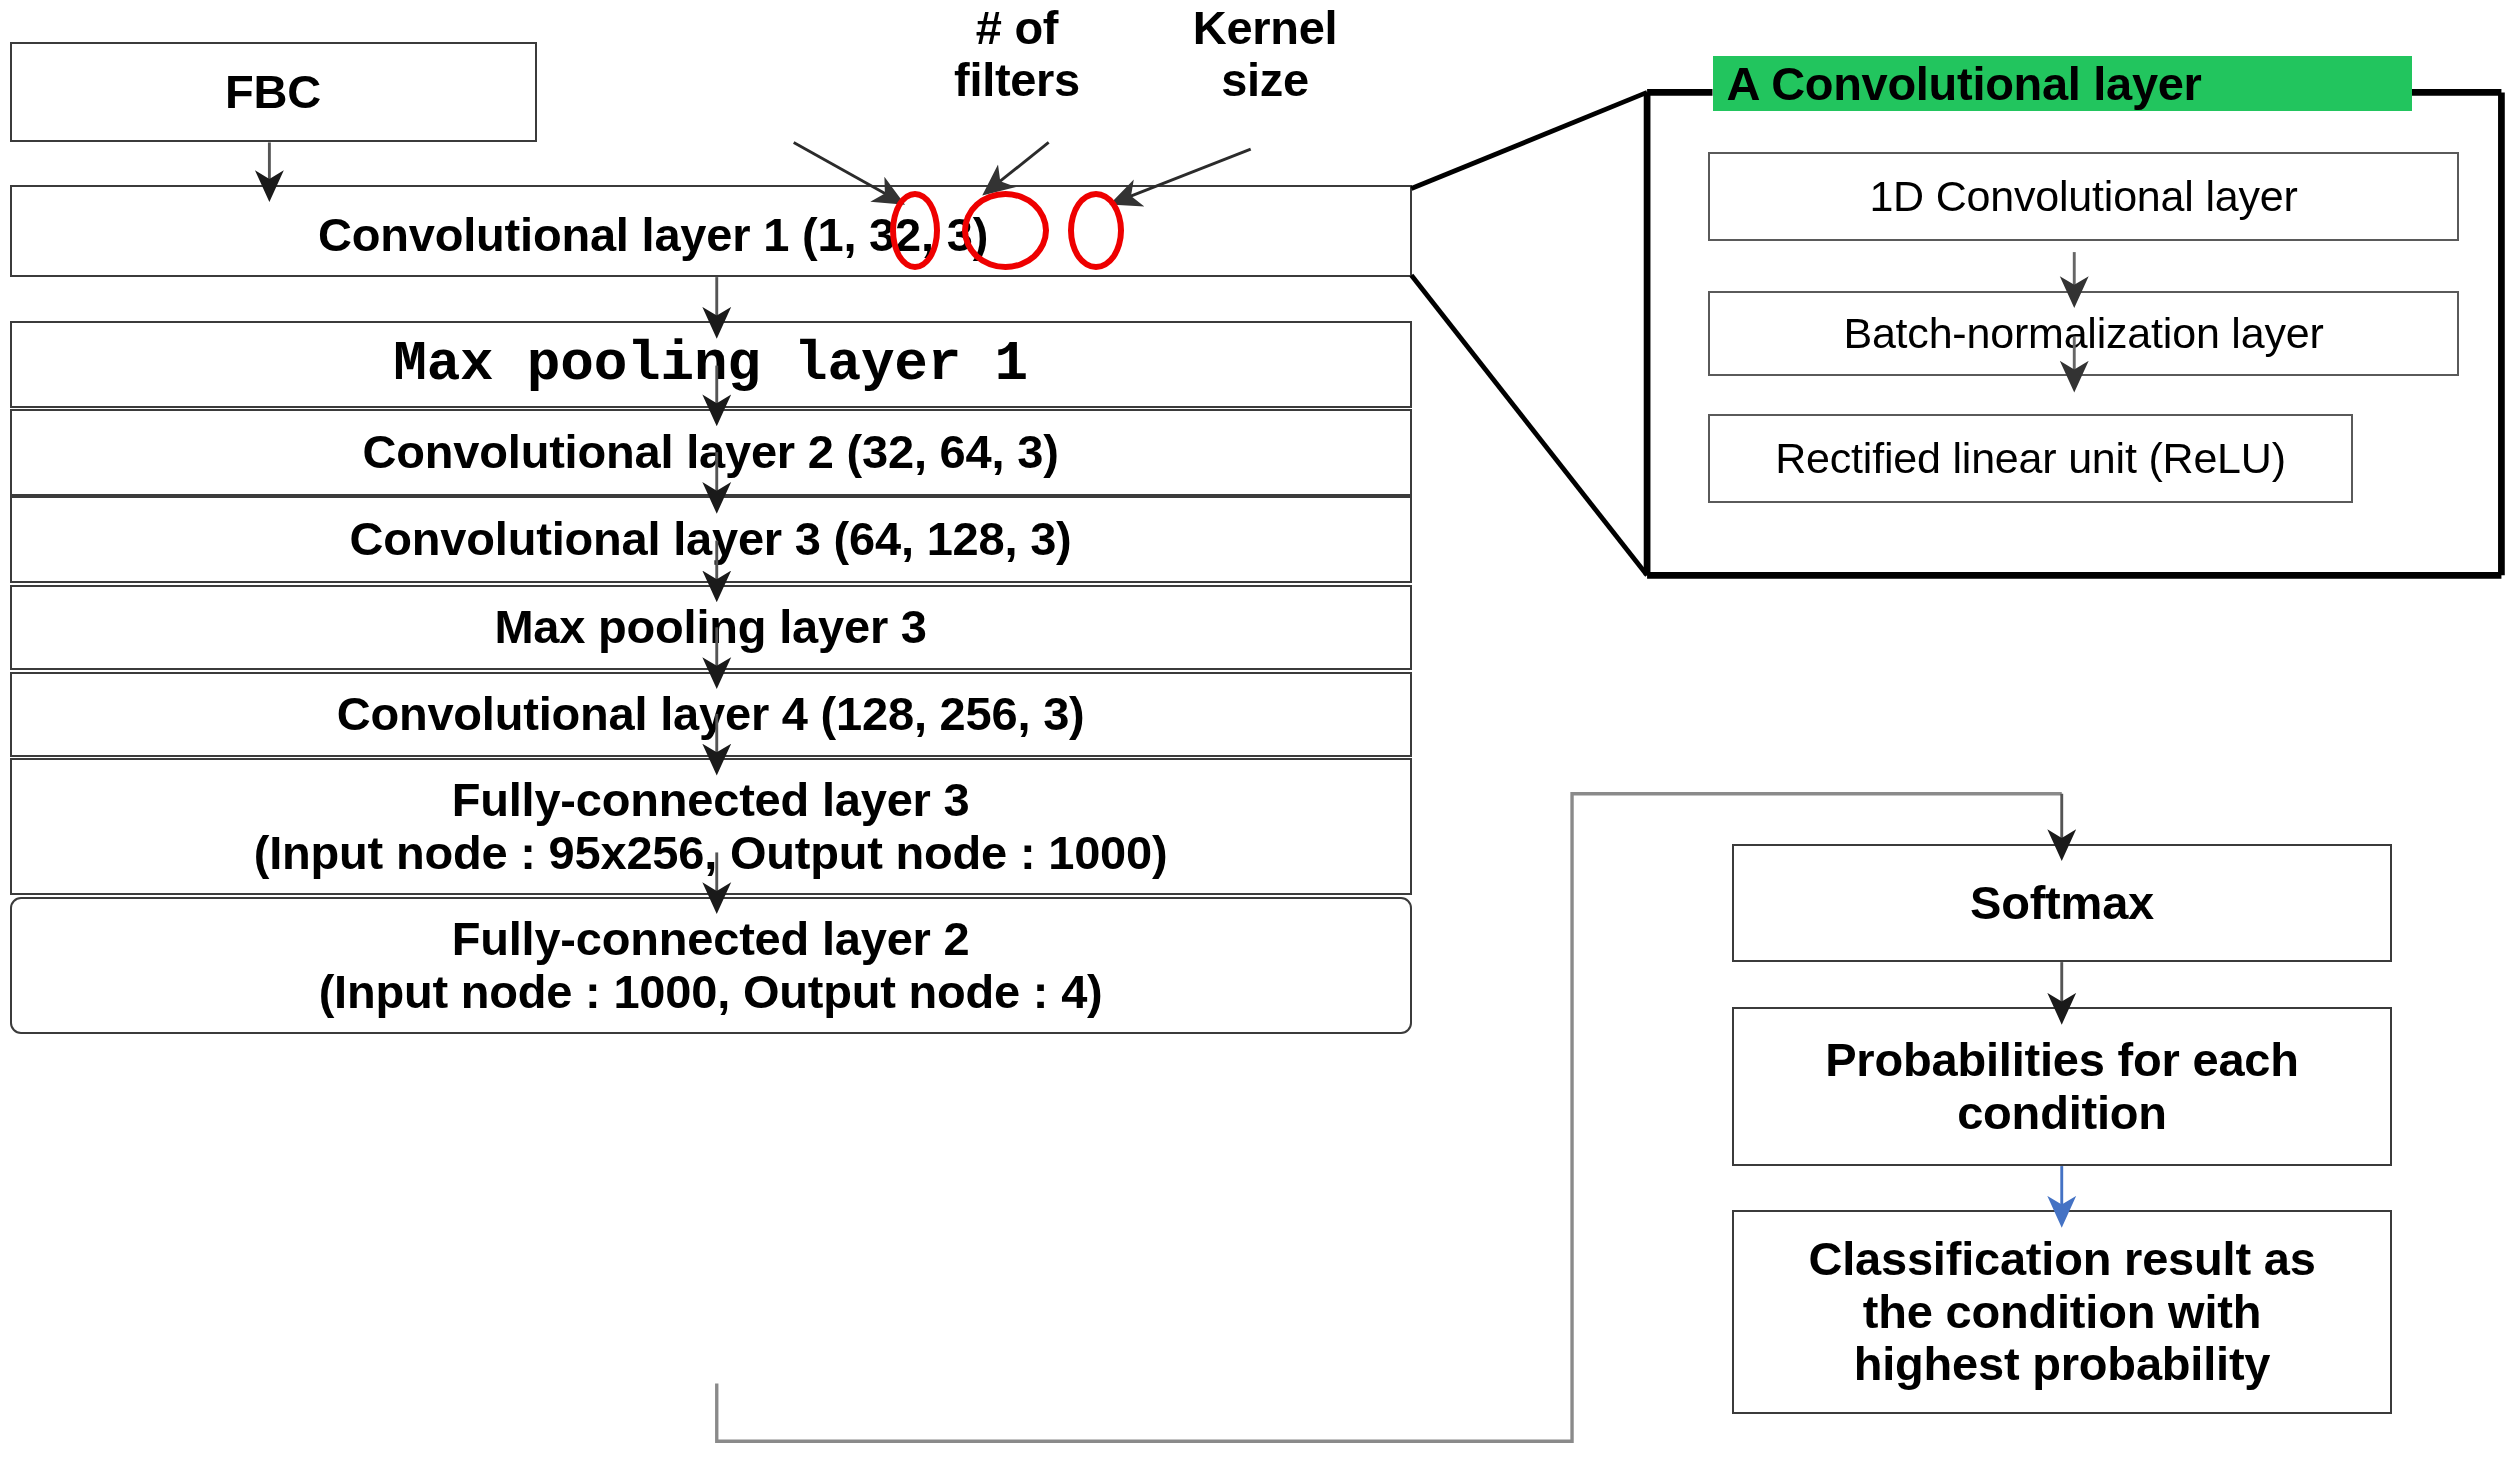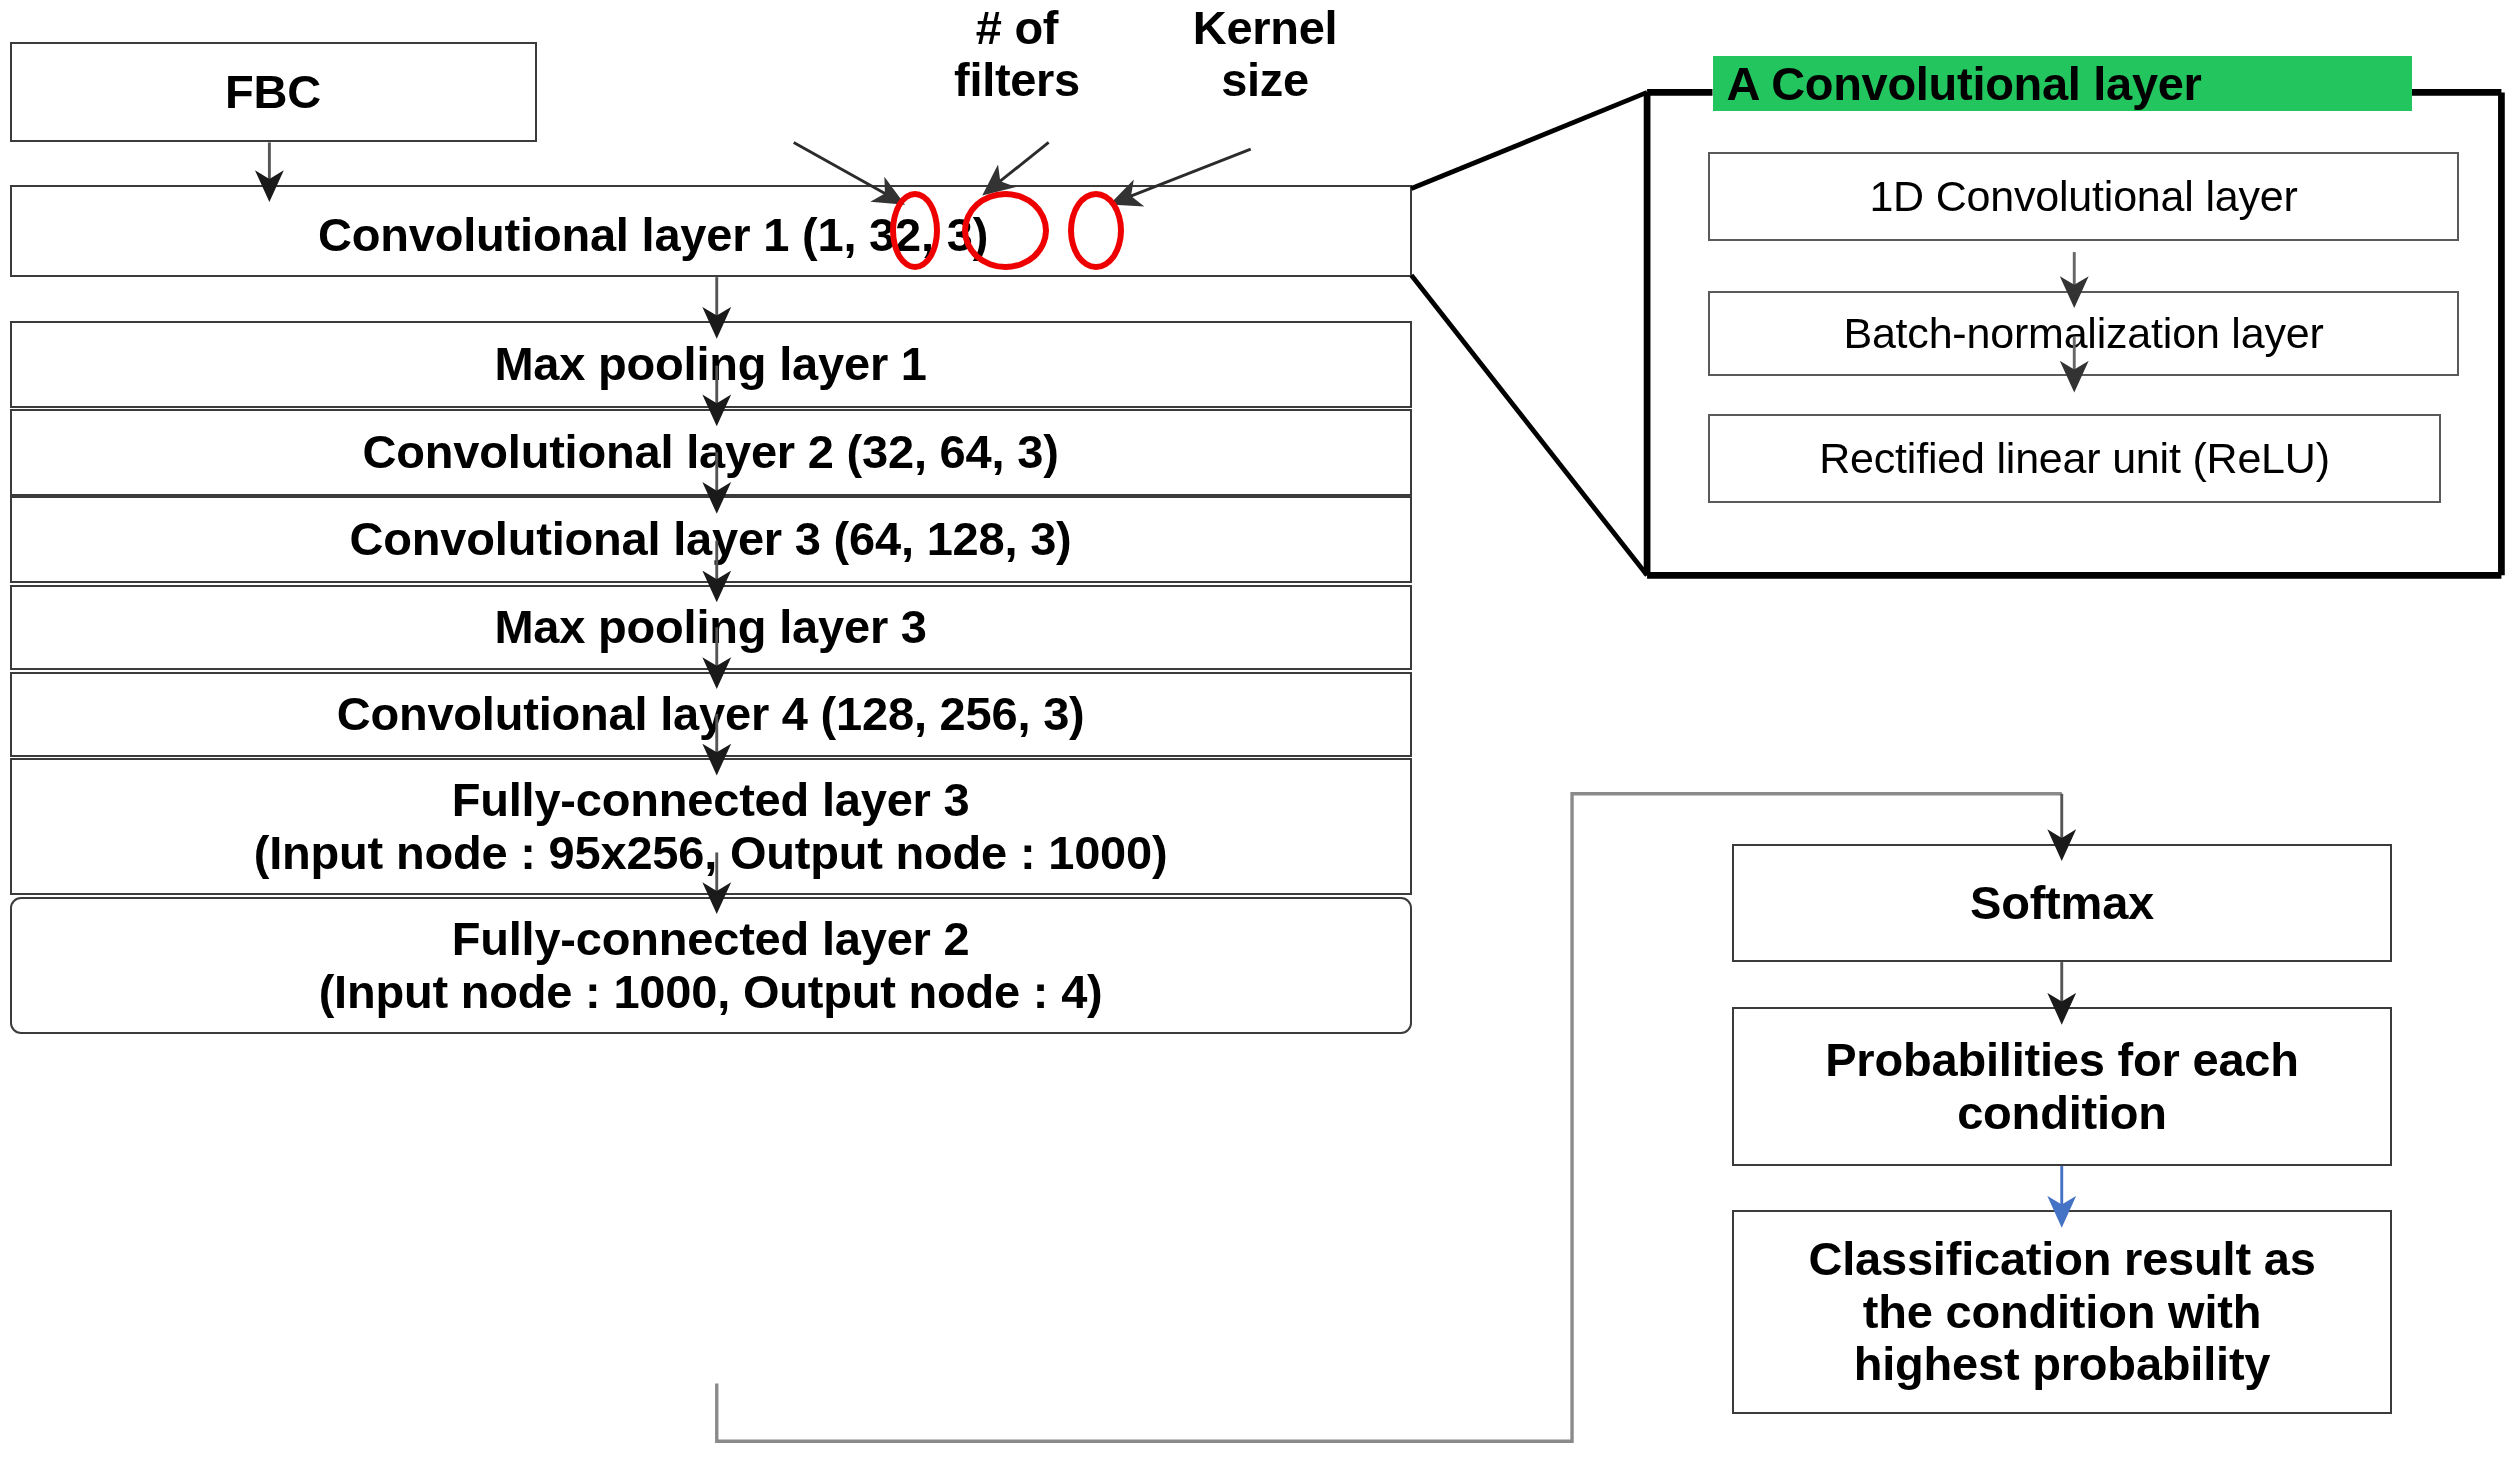--- a/index.html
+++ b/index.html
@@ -140,21 +140,21 @@
   </div>
 
   <div class="box" style="left:9.6px;top:185px;width:1402px;height:92px;font-size:47px;"></div>
   <div class="conv1-text" style="left:318px;top:207px;font-size:47px;">
     <span>Convolutional layer 1 (</span><span>1</span><span>,</span>&nbsp;<span>32</span><span>,</span>&nbsp;<span>3</span><span>)</span>
   </div>
   <div class="redring" style="left:890px;top:191px;width:50px;height:79px;"></div>
   <div class="redring" style="left:962px;top:191px;width:87px;height:79px;"></div>
   <div class="redring" style="left:1068px;top:191px;width:56px;height:79px;"></div>
 
-  <div class="box" style="left:9.6px;top:321px;width:1402px;height:87px;font-size:47px;">
+  <div class="box" style="left:9.6px;top:321px;width:1402px;height:87px;font-size:56px;font-family:Liberation Mono, monospace;">
     <span>Max pooling layer 1</span>
   </div>
 
   <div class="box" style="left:9.6px;top:409px;width:1402px;height:87px;font-size:47px;">
     <span>Convolutional layer 2 (32, 64, 3)</span>
   </div>
 
   <div class="box" style="left:9.6px;top:496px;width:1402px;height:87px;font-size:47px;">
     <span>Convolutional layer 3 (64, 128, 3)</span>
   </div>
@@ -180,21 +180,21 @@
   <div class="panel-title" style="left:1713px;top:56px;width:672px;font-size:47px;">
     <span>A Convolutional layer</span>
   </div>
 
   <div class="box light" style="left:1708px;top:152px;width:751px;height:89px;font-size:43px;">
     <span>1D Convolutional layer</span>
   </div>
   <div class="box light" style="left:1708px;top:291px;width:751px;height:85px;font-size:43px;">
     <span>Batch-normalization layer</span>
   </div>
-  <div class="box light" style="left:1708px;top:414px;width:733px;height:89px;font-size:43px;">
+  <div class="box light" style="left:1708px;top:414px;width:645px;height:89px;font-size:43px;">
     <span>Rectified linear unit (ReLU)</span>
   </div>
 
   <div class="box" style="left:1732px;top:844px;width:660px;height:118px;font-size:47px;">
     <span>Softmax</span>
   </div>
 
   <div class="box" style="left:1732px;top:1007px;width:660px;height:159px;font-size:47px;flex-direction:column;">
     <span>Probabilities for each</span>
     <span>condition</span>

